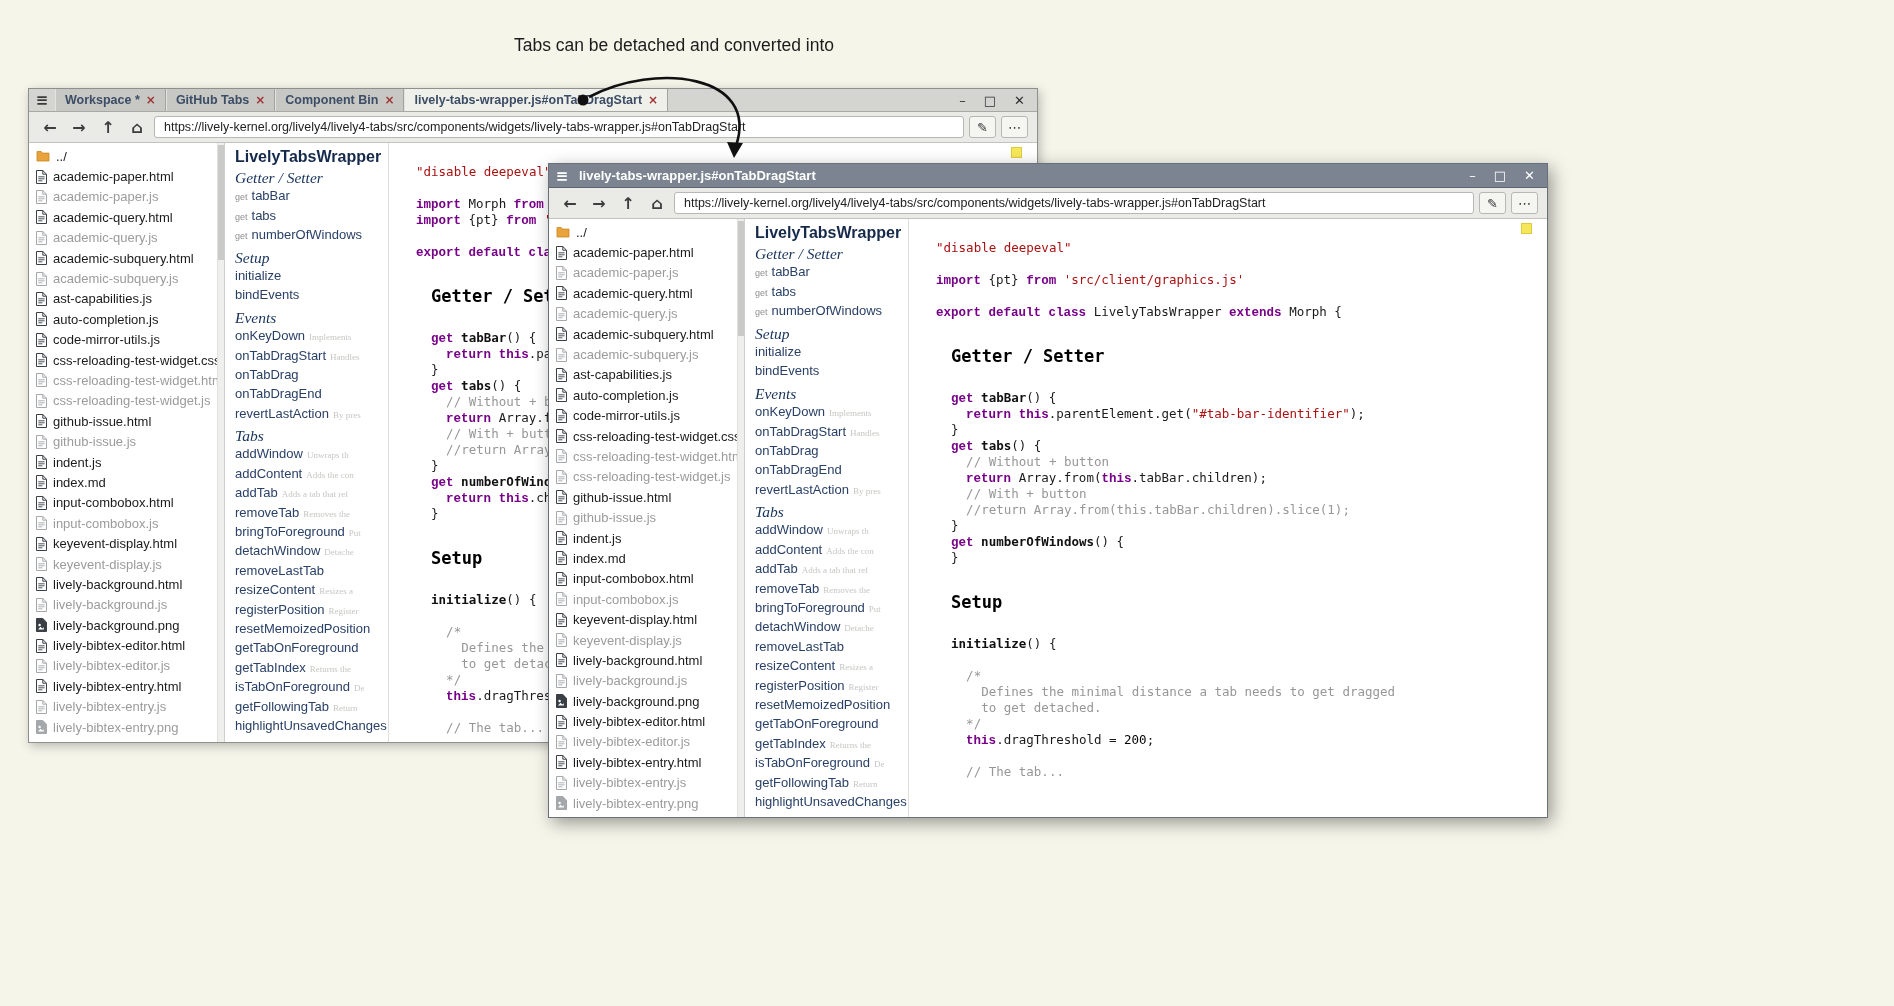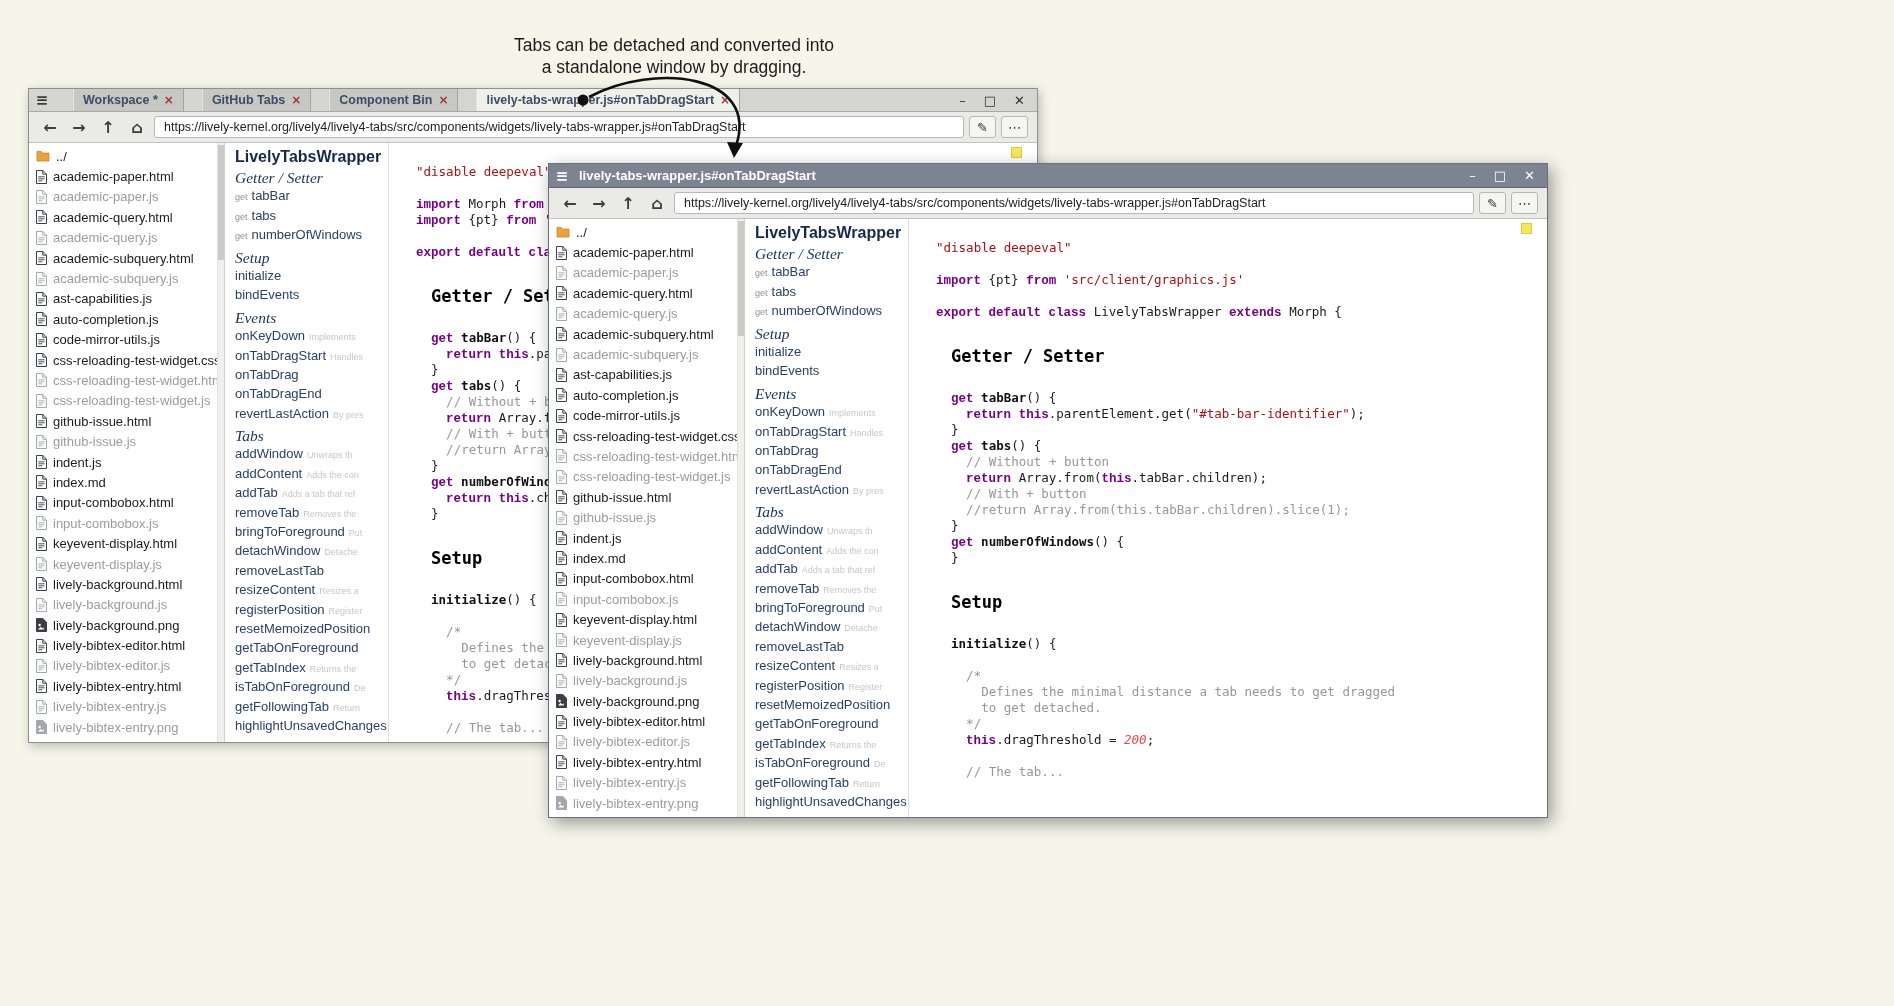--- a/index.html
+++ b/index.html
@@ -33,21 +33,21 @@
     display:flex; align-items:stretch; flex:none;
   }
   .hamburger {
     width:26px; display:flex; align-items:center; justify-content:center;
     color:#3b3b3b; font-size:15px; font-weight:bold; font-family:"DejaVu Sans", sans-serif;
   }
   .tabs { display:flex; align-items:stretch; }
   .tab {
     display:flex; align-items:center; gap:6px; padding:0 9px;
     background:#c7c7c3; border-right:1px solid #a3a3a0; border-left:1px solid #e3e3e0;
-    font-size:12.5px; font-weight:bold; color:#3c4d66; white-space:nowrap;margin-left:18px;
+    font-size:12.5px; font-weight:bold; color:#3c4d66; white-space:nowrap;
   }
   .tab.active { background:#f0f0ea; }
   .tab-close { color:#a03434; font-size:12px; font-weight:bold; font-family:"DejaVu Sans", sans-serif; }
   .win-controls {
     margin-left:auto; display:flex; align-items:center; gap:18px; padding:0 12px;
     color:#2f2f2f; font-size:13px; font-family:"DejaVu Sans", sans-serif;
   }
   .win-controls .wc { cursor:default; line-height:1; }
 
   
@@ -98,52 +98,51 @@
   
   .outlinepanel { width:164px; flex:none; border-right:1px solid #dedeDA; overflow:hidden; padding:5px 0 0 10px; background:#fff; }
   .outline-title { font-size:16px; font-weight:bold; color:#15294a; margin-bottom:3px; white-space:nowrap; }
   .outline-item { height:19.4px; display:flex; align-items:baseline; gap:4px; white-space:nowrap; overflow:hidden; cursor:default; }
   .outline-label { font-size:13px; color:#2a4167; }
   .outline-item.hdr { margin-top:2px; }
   .outline-item.hdr .outline-label {
     font-family:"Liberation Serif", serif; font-style:italic; font-size:15.5px; color:#16325a;
   }
   .outline-prefix { font-size:9px; color:#8f8f8f; }
-  .outline-note { font-size:9px; color:#c6c6c3; overflow:hidden; }
+  .outline-note { font-size:9px; color:#c6c6c3; overflow:hidden;font-family:Liberation Serif, serif; }
   .outline-prefix:empty, .outline-note:empty { display:none; }
 
   
   .codepanel {
     flex:1; overflow:hidden; position:relative; background:#fff;
     padding:21px 0 0 27px;
     font-family:"DejaVu Sans Mono", monospace; font-size:12.5px; color:#1a1a1a;
   }
   .code-line { height:16px; line-height:16px; white-space:pre; }
   .code-line.hdr-line {
     height:auto; line-height:22px; margin:25px 0 23px; padding-left:15px;
     font-size:17px; font-weight:bold;
   }
   .tok-pl  { color:#1a1a1a; }
   .tok-kw  { color:#770088; font-weight:bold;font-family:Liberation Mono, monospace; }
   .tok-fn  { color:#111; font-weight:bold; }
   .tok-str { color:#aa1111; }
   .tok-com { color:#979797; }
-  .tok-num { color:#ef4444;font-style:italic; }
+  .tok-num { color:#000000; }
   .tok-hdr { color:#000; }
   .unsaved-marker {
     position:absolute; top:4px; right:15px; width:11px; height:11px;
     background:#f6e75a; border:1px solid #ddcb3e;
   }
 </style>
 </head>
 <body>
 
 <div class="annotation">
   <div>Tabs can be detached and converted into</div>
-  <div>a standalone window by dragging.</div>
 </div>
 
 <svg class="arrow-overlay" width="1894" height="1006" viewBox="0 0 1894 1006">
   <circle cx="583" cy="100" r="5.5" fill="#101010"></circle>
   <path d="M 589 97 C 655 62, 760 74, 736 146" fill="none" stroke="#101010" stroke-width="2.6"></path>
   <path d="M 734 158 L 727 142 L 743 143 Z" fill="#101010"></path>
 </svg>
 
 <div class="window" id="window-back">
 

